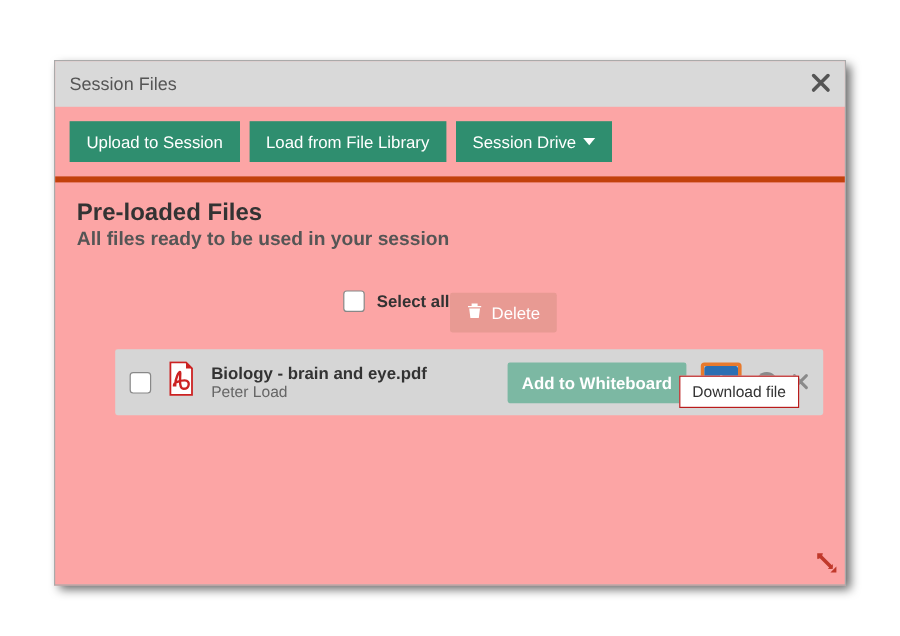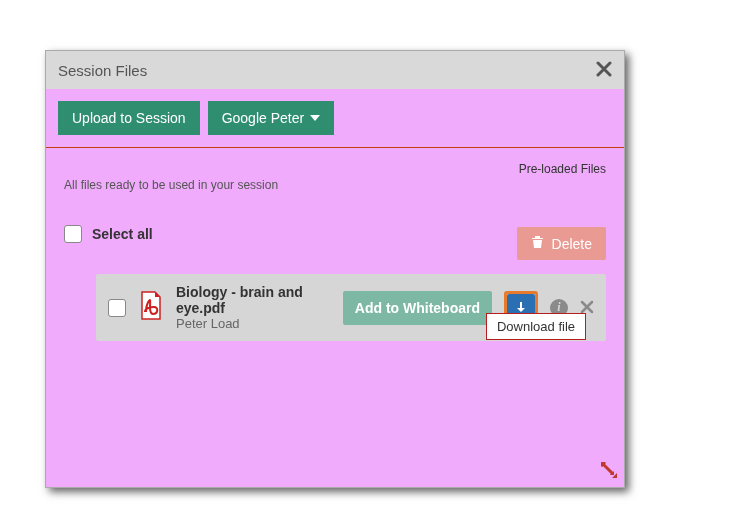--- a/index.html
+++ b/index.html
@@ -8,24 +8,24 @@
     font-family: "Segoe UI", "Helvetica Neue", Arial, sans-serif;
     background: #fff;
     width: 750px;
     height: 530px;
     position: relative;
   }
   .panel {
     position: absolute;
     left: 45px;
     top: 50px;
-    width: 580px;
+    width: 660px;
     height: 438px;
     border: 1px solid #aaa;
-    background: #f0abfc;
+    background: #fca5a5;
     box-shadow: 4px 4px 8px rgba(0,0,0,0.6);
   }
   .panel-header {
     background: #d9d9d9;
     padding: 8px 12px;
     display: flex;
     justify-content: space-between;
     align-items: center;
   }
   .panel-title {
@@ -36,21 +36,21 @@
     font-size: 22px;
     font-weight: bold;
     color: #555;
     cursor: pointer;
     line-height: 1;
   }
   .toolbar {
     padding: 12px 12px;
     display: flex;
     gap: 8px;
-    border-bottom: 1px solid #c2410c;
+    border-bottom: 5px solid #c2410c;
   }
   .btn-green {
     background: #2f8e6f;
     color: #fff;
     border: none;
     padding: 9px 14px;
     font-size: 14px;
     cursor: pointer;
     display: inline-flex;
     align-items: center;
@@ -60,35 +60,35 @@
     display: inline-block;
     width: 0; height: 0;
     border-left: 5px solid transparent;
     border-right: 5px solid transparent;
     border-top: 6px solid #fff;
   }
   .body-area {
     padding: 14px 18px;
   }
   .section-title {
-    font-weight: normal;
-    font-size: 12px;
+    font-weight: bold;
+    font-size: 20px;
     color: #333;
     margin: 0;
-    text-align: right;
   }
   .section-sub {
-    font-size: 12px;
+    font-size: 16px;
     color: #555;
     margin: 2px 0 16px 0;
+    font-weight: bold;
   }
   .select-row {
     display: flex;
     align-items: center;
-    justify-content: space-between;
+    justify-content: center;
     margin-bottom: 14px;
   }
   .select-left {
     display: flex;
     align-items: center;
     gap: 10px;
   }
   .checkbox {
     width: 18px; height: 18px;
     border: 1.5px solid #888;
@@ -215,22 +215,23 @@
     <span class="panel-title">Session Files</span>
     <span class="close-btn">
       <svg width="16" height="16" viewBox="0 0 16 16">
           <path d="M2 2 L14 14 M14 2 L2 14" stroke="#555" stroke-width="3" stroke-linecap="round"></path>
         </svg>
     </span>
   </div>
 
   <div class="toolbar">
     <button class="btn-green">Upload to Session</button>
+    <button class="btn-green">Load from File Library</button>
     <button class="btn-green">
-      <span>Google Peter</span>
+      <span>Session Drive</span>
       <span class="caret-down"></span>
     </button>
   </div>
 
   <div class="body-area">
     <p class="section-title">Pre-loaded Files</p>
     <p class="section-sub">All files ready to be used in your session</p>
 
     <div class="select-row">
       <div class="select-left">

